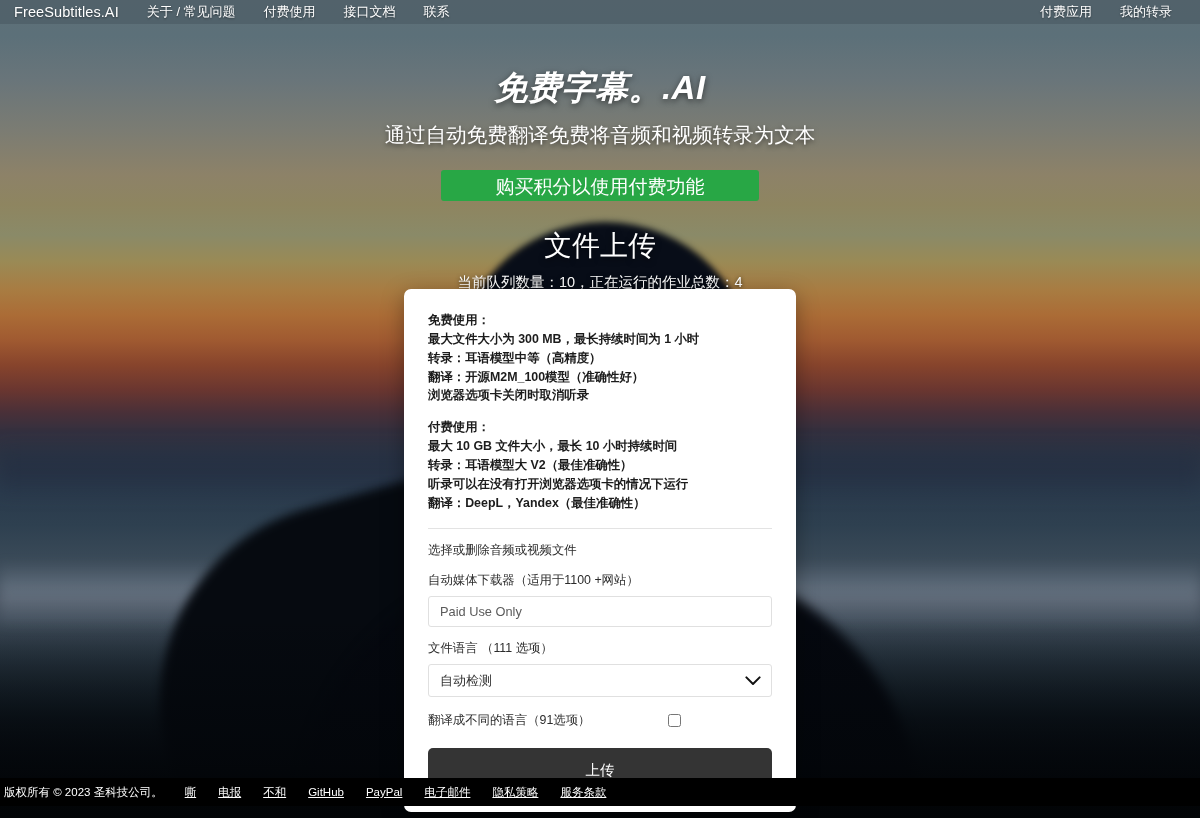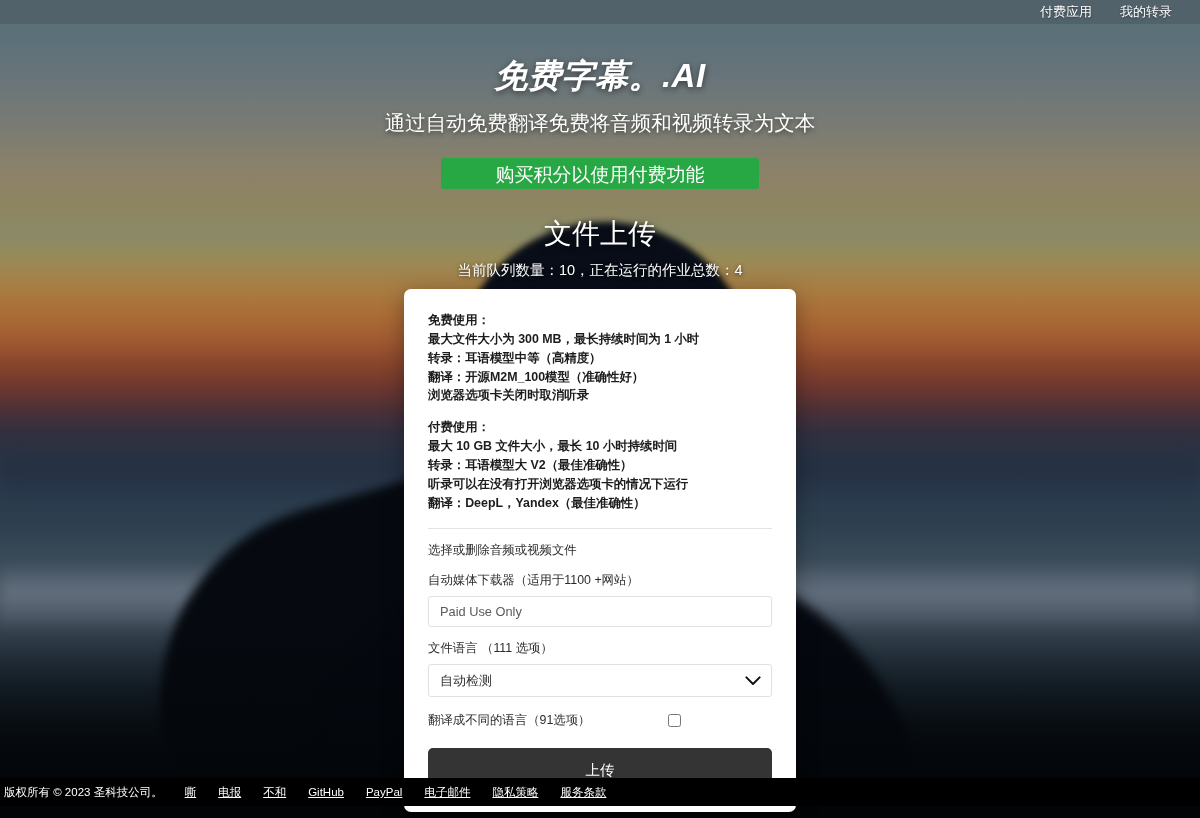--- a/index.html
+++ b/index.html
@@ -110,21 +110,21 @@
     text-shadow: 0 1px 2px rgba(0,0,0,.45);
   }
   .nav-link {
     color: #ffffff; font-size: 13px; white-space: nowrap;
     padding: 0 14px; text-decoration: none; cursor: pointer;
     text-shadow: 0 1px 2px rgba(0,0,0,.45);
   }
 
   
   #hero {
-    position: absolute; left: 0; top: 24px; width: 1200px;
+    position: absolute; left: 0; top: 36px; width: 1200px;
     z-index: 4; text-align: center; color: #fff;
   }
   #hero-title {
     margin: 0; padding-top: 30px;
     font-size: 33px; font-weight: bold; font-style: italic;
     letter-spacing: .5px;
     text-shadow: 0 2px 6px rgba(0,0,0,.55);
   }
   #hero-sub {
     margin: 10px auto 0; max-width: 620px;
@@ -255,20 +255,27 @@
   <div id="bg-sky"></div>
   <div id="bg-band2"></div>
   <div id="bg-band1"></div>
   <div id="bg-thumb"></div>
   <div id="bg-head"></div>
   <div id="bg-shoulders"></div>
   <div id="bg-dark-bottom"></div>
 </div>
 
 <nav id="navbar">
+  <div class="nav-left">
+    <span class="brand">FreeSubtitles.AI</span>
+    <a class="nav-link">关于 / 常见问题</a>
+    <a class="nav-link">付费使用</a>
+    <a class="nav-link">接口文档</a>
+    <a class="nav-link">联系</a>
+  </div>
   <div class="nav-right">
     <a class="nav-link">付费应用</a>
     <a class="nav-link">我的转录</a>
   </div>
 </nav>
 
 <header id="hero">
   <h1 id="hero-title">免费字幕。.AI</h1>
   <p id="hero-sub">通过自动免费翻译免费将音频和视频转录为文本</p>
   <button id="buy-credits-button">购买积分以使用付费功能</button>

